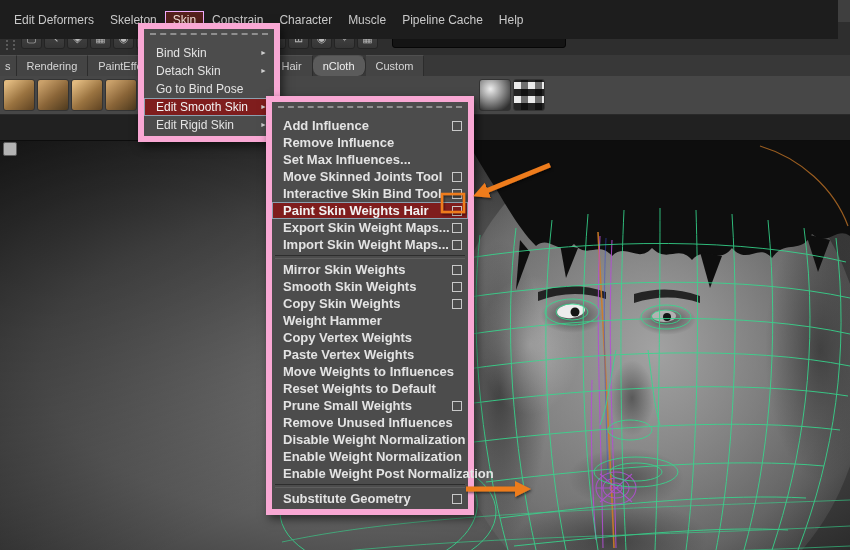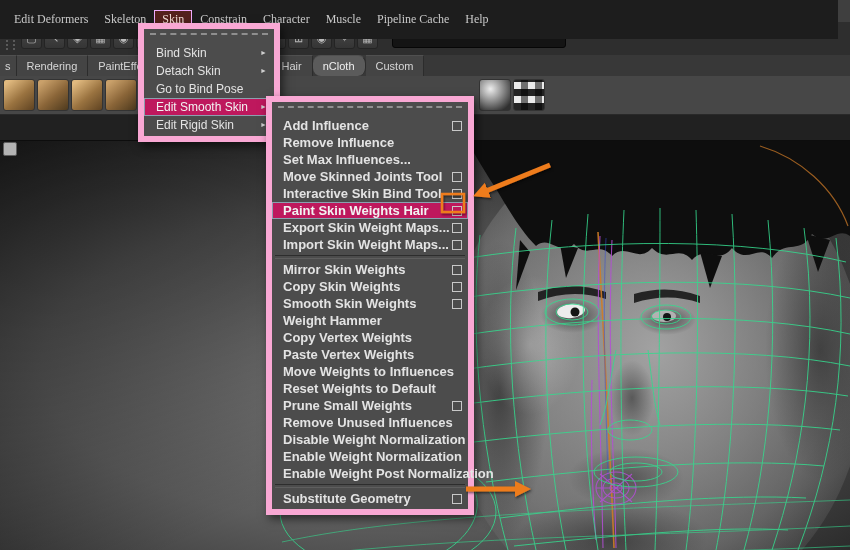--- a/index.html
+++ b/index.html
@@ -1,21 +1,21 @@
 <!DOCTYPE html>
 <html><head>
 <meta charset="utf-8">
 <style>
   html,body{margin:0;padding:0;background:#2b2b2b;}
   .app{position:relative;width:850px;height:550px;overflow:hidden;background:#3f3f3f;
        font-family:"Liberation Sans",sans-serif;-webkit-font-smoothing:antialiased;cursor:default;}
 
   
   .menubar{position:absolute;top:0;left:0;right:12px;height:39px;background:#1d1d1d;
-           display:flex;align-items:center;padding-left:6px;z-index:20;font-family:Liberation Serif, serif;}
+           display:flex;align-items:center;padding-left:6px;z-index:20;}
   .mb-item{padding:2px 8px;font-size:12px;color:#c9c9c9;white-space:nowrap;}
   .mb-item.active{background:#54201c;border:1px solid #f0abfc;color:#f1ddd6;padding:1px 7px;}
 
   
   .statusline{position:absolute;top:22px;left:0;right:0;height:33px;background:#2e2e2e;
               border-bottom:1px solid #1f1f1f;display:flex;align-items:center;padding-left:4px;z-index:5;}
   .grip{width:5px;height:22px;border-left:2px dotted #5a5a5a;border-right:2px dotted #5a5a5a;margin:0 6px 0 2px;}
   .tb-icon{width:19px;height:19px;margin-right:2px;background:linear-gradient(#474747,#353535);
            border:1px solid #242424;border-radius:3px;color:#b9b9b9;font-size:11px;line-height:19px;
            text-align:center;overflow:hidden;}
@@ -52,21 +52,21 @@
 
   
   .menu{position:absolute;background:#4c4c4c;border:6px solid #f9a8d4;
         box-shadow:3px 4px 9px rgba(0,0,0,.55);padding:2px 0;z-index:100;}
   .skin-menu{left:138px;top:23px;width:130px;}
   .smooth-menu{left:266px;top:96px;width:196px;z-index:110;}
   .tearoff{height:5px;border-top:2px dashed #8f8f8f;margin:2px 6px 4px;}
   .mi{position:relative;height:18px;line-height:18px;padding:0 20px 0 12px;font-size:12px;
       color:#e3e3e3;white-space:nowrap;}
   .smooth-menu .mi{height:17px;line-height:17px;font-size:13px;padding:0 22px 0 11px;font-weight:bold;}
-  .mi.hl{background:#be185d;box-shadow:inset 0 0 0 1px #8ba0af;color:#f2f2f2;}
+  .mi.hl{background:#7f1d1d;box-shadow:inset 0 0 0 1px #8ba0af;color:#f2f2f2;}
   .sub-arrow{position:absolute;right:7px;top:0;font-size:7px;color:#cfcfcf;}
   .obox{position:absolute;right:6px;top:4px;width:8px;height:8px;border:1px solid #c8c8c8;}
   .msep{height:2px;border-top:1px solid #2d2d2d;border-bottom:1px solid #5e5e5e;margin:2px 3px;}
 
   
   .annotations{position:absolute;inset:0;z-index:300;pointer-events:none;}
 </style>
 </head>
 <body>
 
@@ -295,25 +295,25 @@
     <div class="mi">
       <span>Import Skin Weight Maps...</span>
       <span class="obox"></span>
     </div>
     <div class="msep"></div>
     <div class="mi">
       <span>Mirror Skin Weights</span>
       <span class="obox"></span>
     </div>
     <div class="mi">
+      <span>Smooth Skin Weights</span>
+      <span class="obox"></span>
+    </div>
+    <div class="mi">
       <span>Copy Skin Weights</span>
-      <span class="obox"></span>
-    </div>
-    <div class="mi">
-      <span>Smooth Skin Weights</span>
       <span class="obox"></span>
     </div>
     <div class="mi">
       <span>Weight Hammer</span>
     </div>
     <div class="mi">
       <span>Copy Vertex Weights</span>
     </div>
     <div class="mi">
       <span>Paste Vertex Weights</span>

